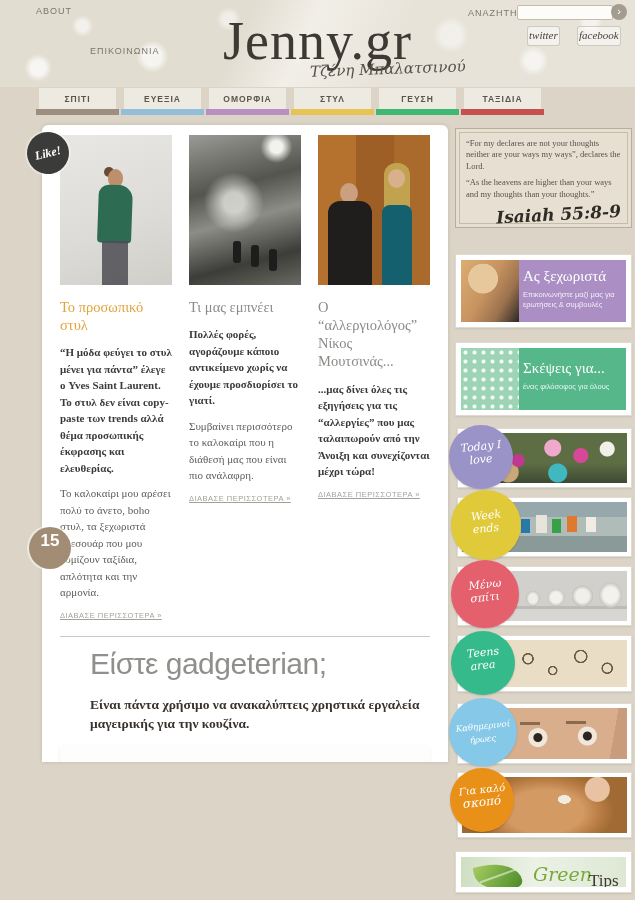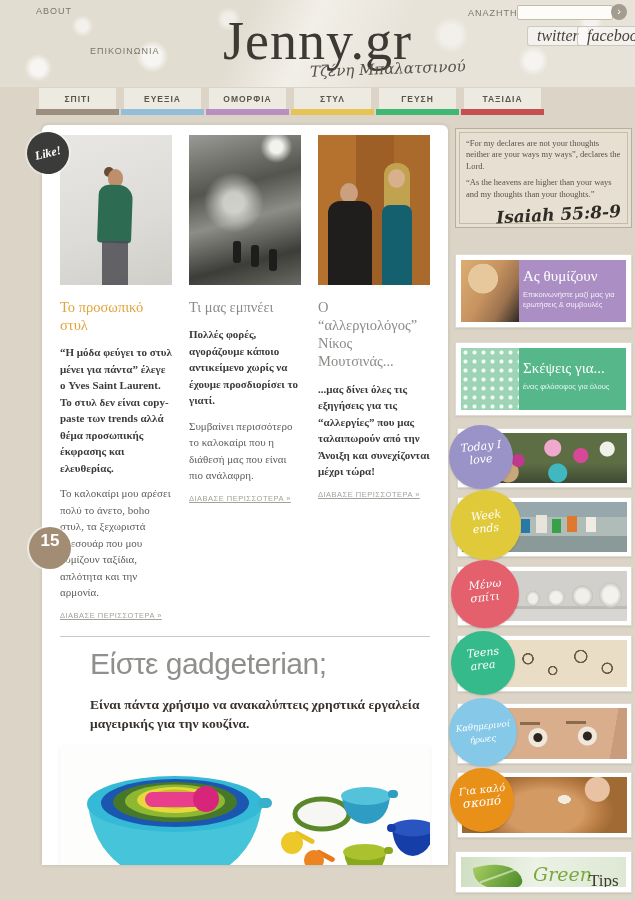--- a/index.html
+++ b/index.html
@@ -19,32 +19,32 @@
       radial-gradient(circle at 71% 40%, rgba(255,255,255,.45) 0 10px, rgba(255,255,255,0) 18px),
       linear-gradient(115deg,#e2ddd1 38%,#f2efe8 48%,#e7e3d9 62%);}
   .topbar-link{position:absolute;top:6px;font-size:9px;letter-spacing:1px;color:#7b766c;cursor:pointer;}
   #tb-about{left:36px;}
   #tb-contact{left:90px;margin-top:40px;}
   #search-label{position:absolute;top:8px;left:468px;font-size:9px;letter-spacing:1px;color:#7b766c;}
   #search-input{position:absolute;top:5px;left:517px;width:86px;height:13px;border:1px solid #c3bcae;border-radius:2px;background:#fdfcf9;font-size:10px;padding:0 4px;}
   #search-btn{position:absolute;top:4px;left:611px;width:16px;height:16px;border-radius:50%;background:#a39d90;color:#fff;font-size:11px;line-height:15px;text-align:center;cursor:pointer;}
   #logo{position:absolute;top:10px;left:0;width:635px;text-align:center;font-family:"Liberation Serif","DejaVu Serif",serif;font-size:54px;color:#3d3933;letter-spacing:1px;}
   #tagline{position:absolute;top:60px;left:310px;font-family:"DejaVu Serif",serif;font-style:italic;font-size:15px;color:#55504a;transform:rotate(-2deg);}
-  .soc-btn{position:absolute;top:26px;height:16px;padding:1px 9px;background:rgba(255,255,255,.55);border:1px solid rgba(180,174,160,.6);border-radius:3px;font-family:"Liberation Serif",serif;font-style:italic;font-size:16px;color:#474239;line-height:15px;cursor:pointer;}
+  .soc-btn{position:absolute;top:26px;height:16px;padding:1px 1px;background:rgba(255,255,255,.55);border:1px solid rgba(180,174,160,.6);border-radius:3px;font-family:"Liberation Serif",serif;font-style:italic;font-size:11px;color:#474239;line-height:15px;cursor:pointer;}
   #soc-tw{left:527px;}
   #soc-fb{left:577px;}
 
   
   #nav{position:absolute;left:35px;top:88px;width:596px;display:flex;}
   .tab{position:relative;width:85px;margin-right:0;cursor:pointer;}
   .tab-label{display:block;margin:0 4px;background:#edeae1;text-align:center;font-size:8.5px;font-weight:bold;letter-spacing:1px;color:#5b564c;padding:6px 0 5px;}
   .tab-bar{display:block;height:6px;margin:0 1px;}
 
   
-  #card{position:absolute;left:42px;top:125px;width:406px;height:740px;background:#fff;border-radius:6px 6px 0 0;box-shadow:0 0 4px rgba(0,0,0,.12);overflow:hidden;}
+  #card{position:absolute;left:42px;top:125px;width:406px;height:637px;background:#fff;border-radius:6px 6px 0 0;box-shadow:0 0 4px rgba(0,0,0,.12);overflow:hidden;}
   #like-badge{position:absolute;left:27px;top:132px;width:42px;height:42px;border-radius:50%;background:#3b3b39;box-shadow:0 0 0 2px rgba(255,255,255,.35);color:#fff;font-family:"Liberation Serif",serif;font-style:italic;font-weight:bold;font-size:12px;text-align:center;line-height:42px;transform:rotate(-14deg);z-index:5;cursor:pointer;}
 
   #featured{display:flex;gap:17px;padding:10px 18px 0;min-height:378px;}
   .fcol{width:112px;}
   .fimg{position:relative;width:112px;height:150px;overflow:hidden;background:#ddd;}
   .ftitle{margin:13px 0 0;font-family:"Liberation Serif",serif;font-size:14.5px;font-weight:normal;line-height:1.25;color:#8b8b88;cursor:pointer;}
   .flead{margin:10px 0 0;font-family:"Liberation Serif",serif;font-weight:bold;font-size:11px;line-height:1.5;color:#3b3b39;}
   .fbody{margin:9px 0 0;font-family:"Liberation Serif",serif;font-size:11px;line-height:1.5;color:#5c5c58;}
   .fmore{display:inline-block;margin-top:10px;font-size:7.5px;letter-spacing:.5px;color:#a2a29a;text-decoration:underline;cursor:pointer;}
 
@@ -288,21 +288,21 @@
 
   <div id="quote-box" class="sb">
     <p>“For my declares are not your thoughts neither are your ways my ways”, declares the Lord.</p>
     <p>“As the heavens are higher than your ways and my thoughts than your thoughts.”</p>
     <span id="quote-ref">Isaiah 55:8-9</span>
   </div>
 
   <div class="sb banner w1" style="top:254px;">
     <div class="banner-in w1-in" style="background: rgb(171, 143, 196);">
       <span class="bphoto ph-woman"></span>
-      <span class="banner-title">Ας θυμίζουν</span>
+      <span class="banner-title">Ας ξεχωριστά</span>
       <span class="banner-sub">Επικοινωνήστε μαζί μας για ερωτήσεις &amp; συμβουλές</span>
     </div>
   </div>
 
   <div class="sb banner w2" style="top:342px;">
     <div class="banner-in w2-in" style="background: rgb(86, 183, 138);">
       <span class="bphoto ph-lace"></span>
       <span class="banner-title">Σκέψεις για...</span>
       <span class="banner-sub">ένας φιλόσοφος για όλους</span>
     </div>

